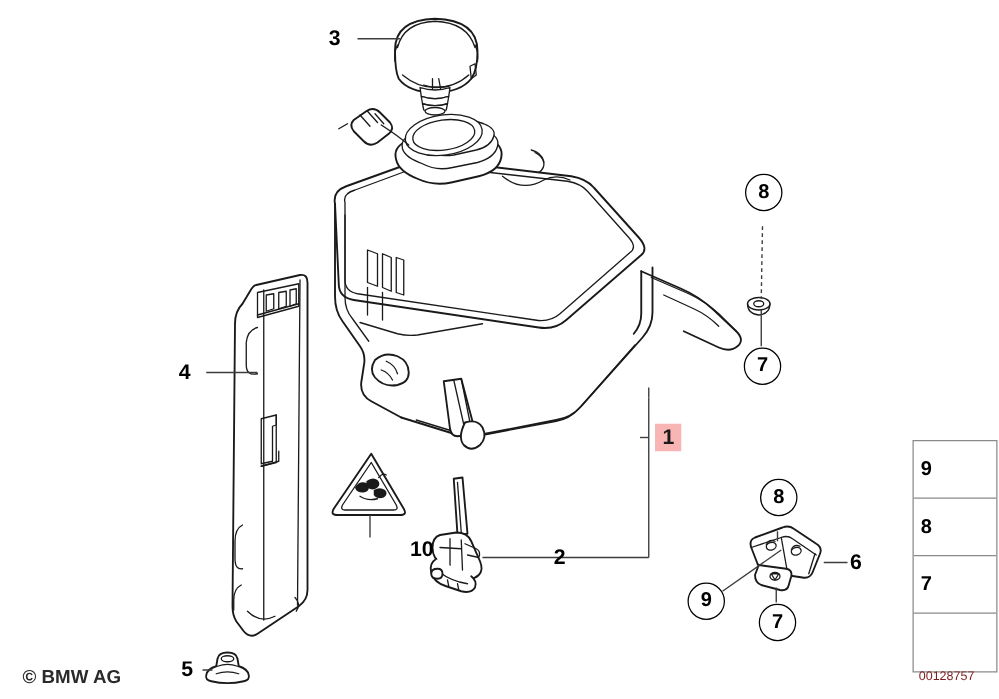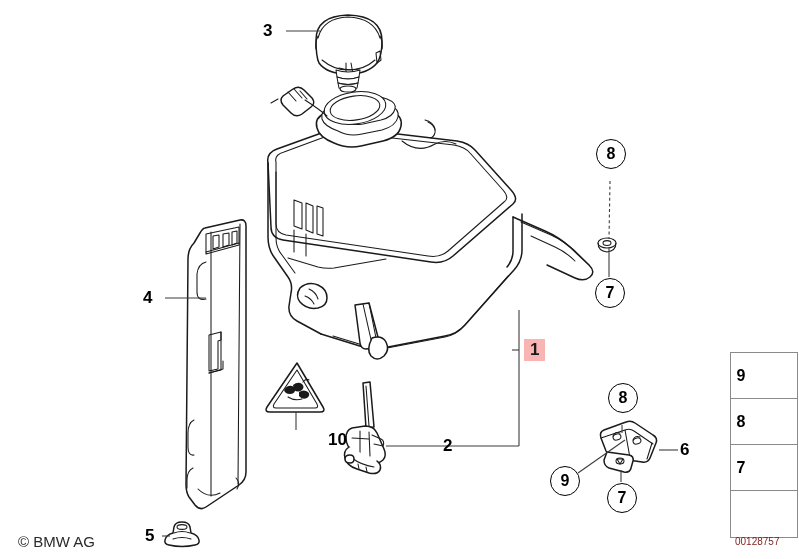--- a/index.html
+++ b/index.html
@@ -51,21 +51,21 @@
   .legend-num{
     font-weight:bold;font-size:16px;
     width:20px;text-align:center;flex:0 0 20px;
     font-family:"Liberation Sans", sans-serif;
   }
   .legend-art{flex:1 1 auto;height:100%;position:relative;}
   .legend-art svg{position:absolute;left:0;top:0;width:100%;height:100%;}
   
   #copyright{
     position:absolute;left:18px;top:533px;
-    font-size:15px;font-weight:normal;color:#2a2a2a;
+    font-size:15px;font-weight:bold;color:#2a2a2a;
     font-family:"Liberation Sans", sans-serif;
     white-space:nowrap;
   }
   #partno{
     position:absolute;left:735px;top:536px;
     font-size:10px;color:#7f1d1d;
     font-family:"Liberation Sans", sans-serif;
     white-space:nowrap;
   }
 </style>

